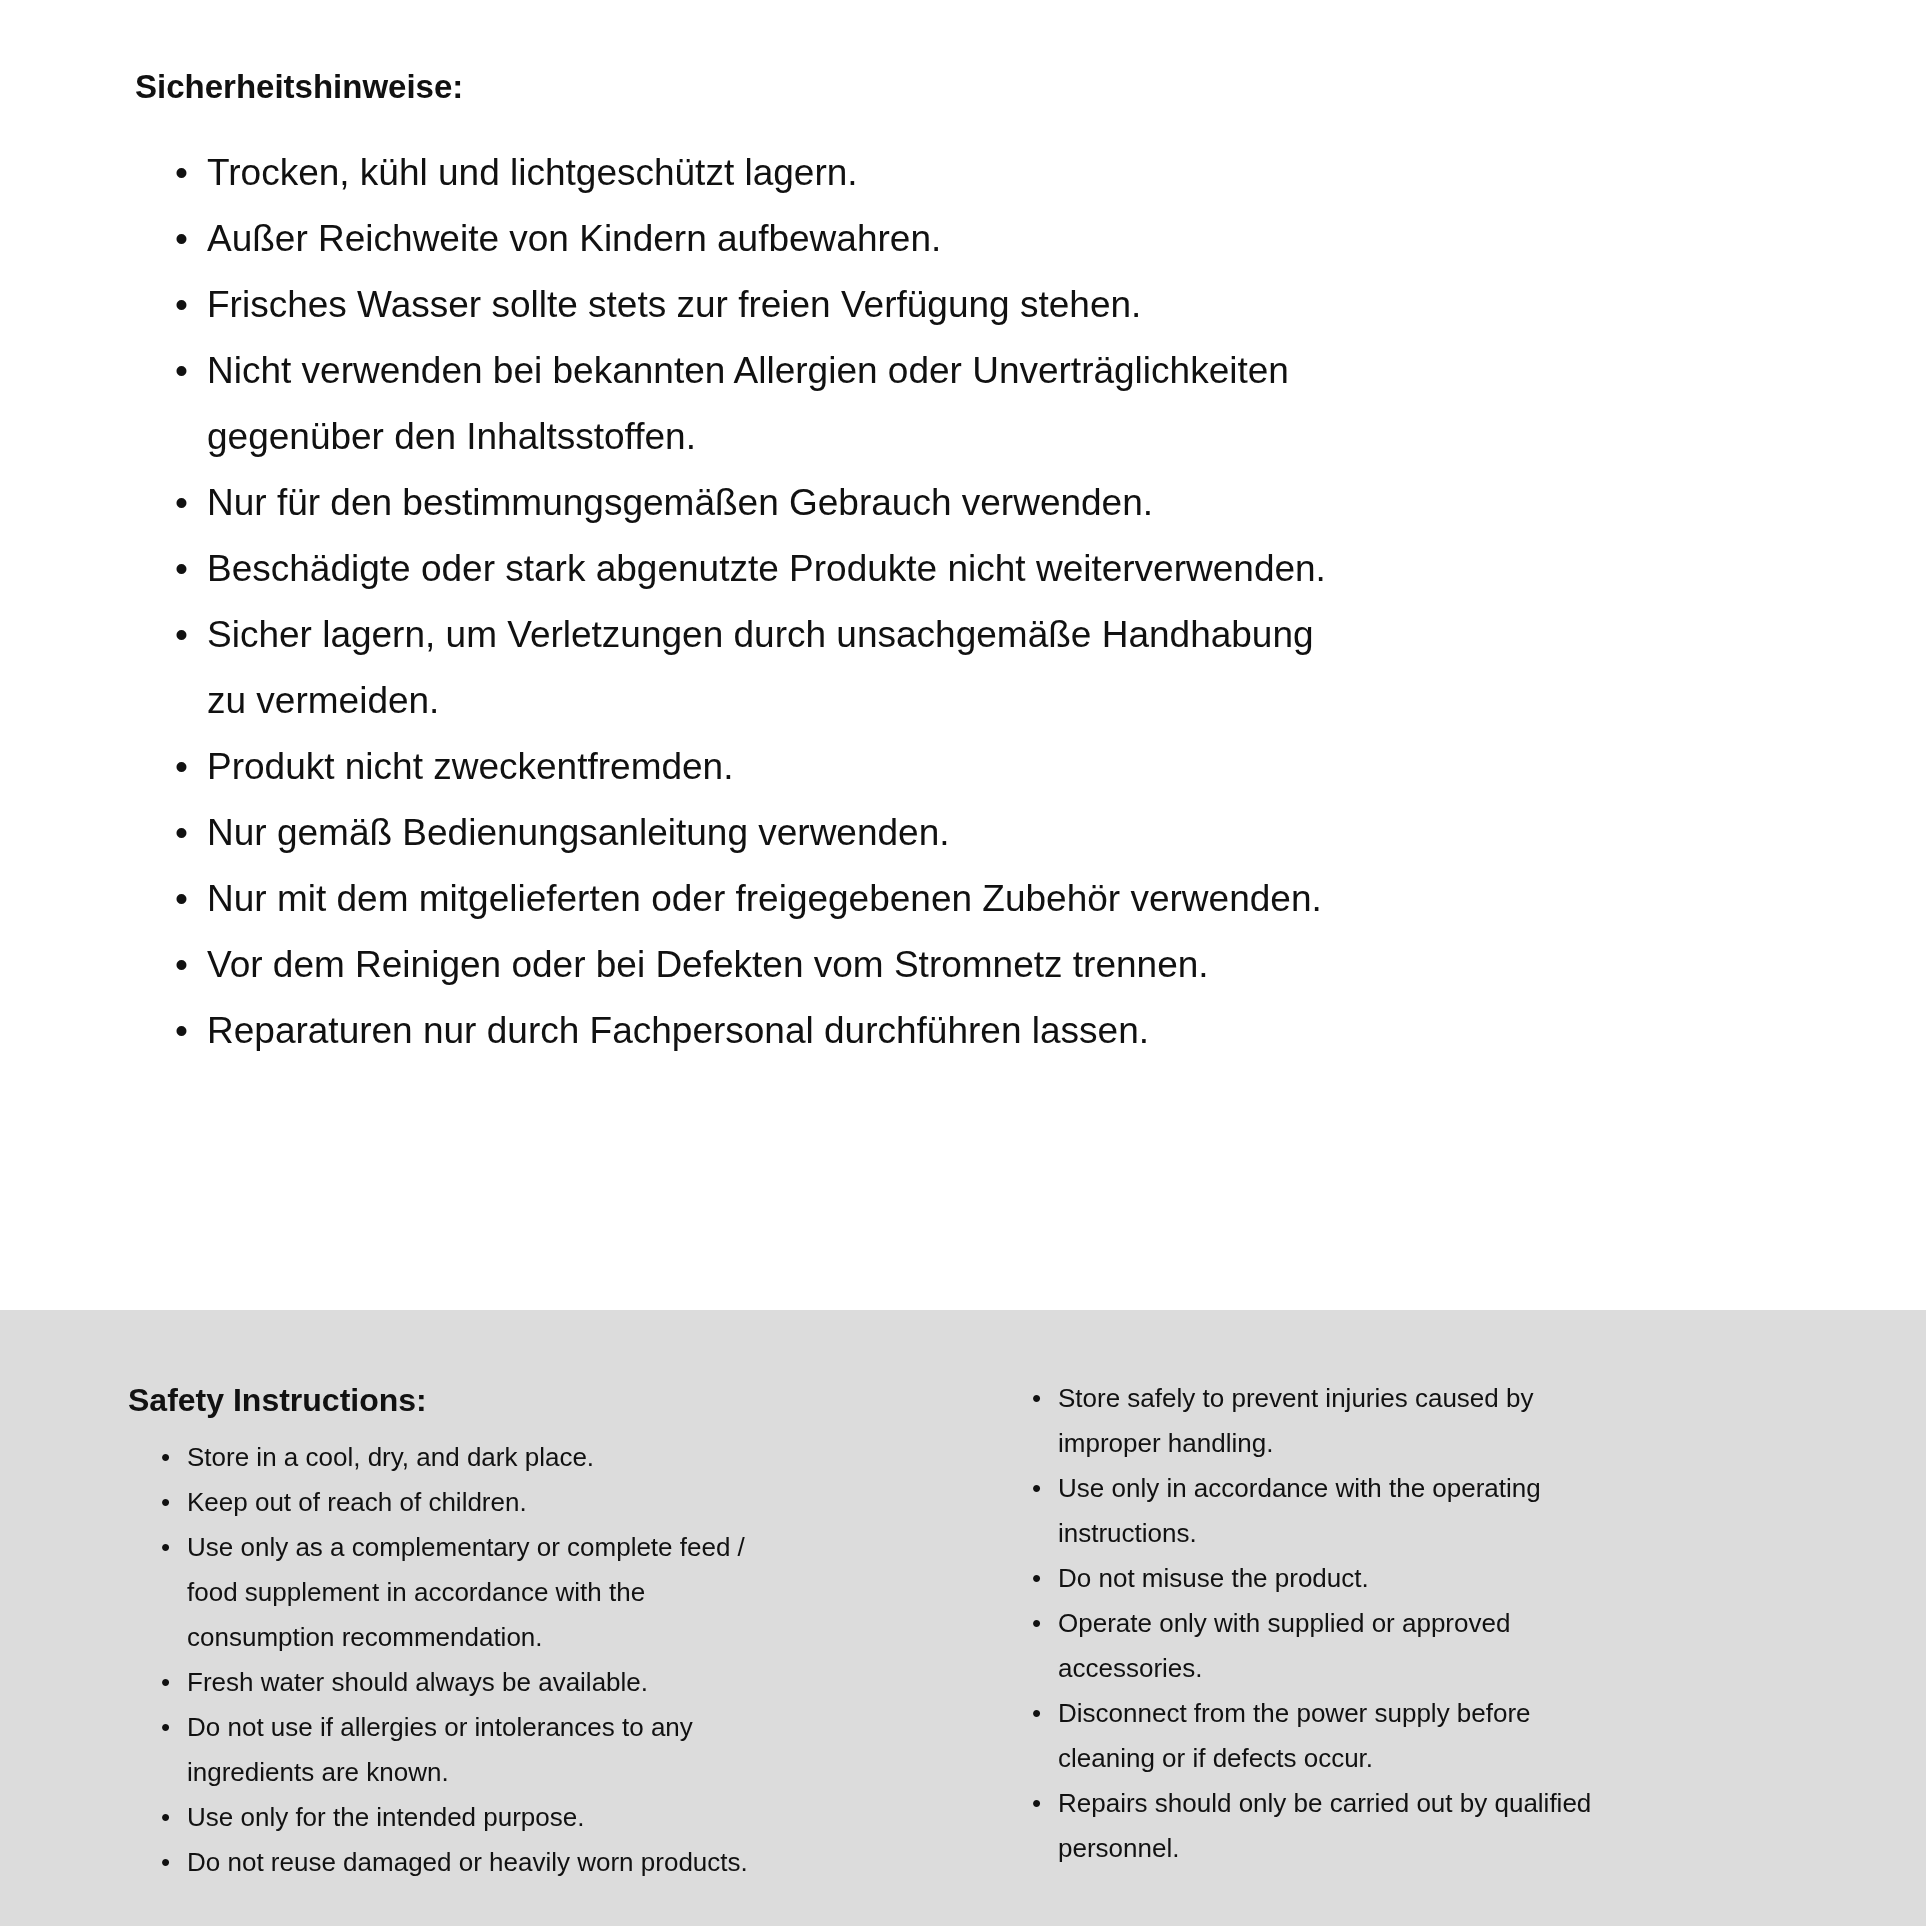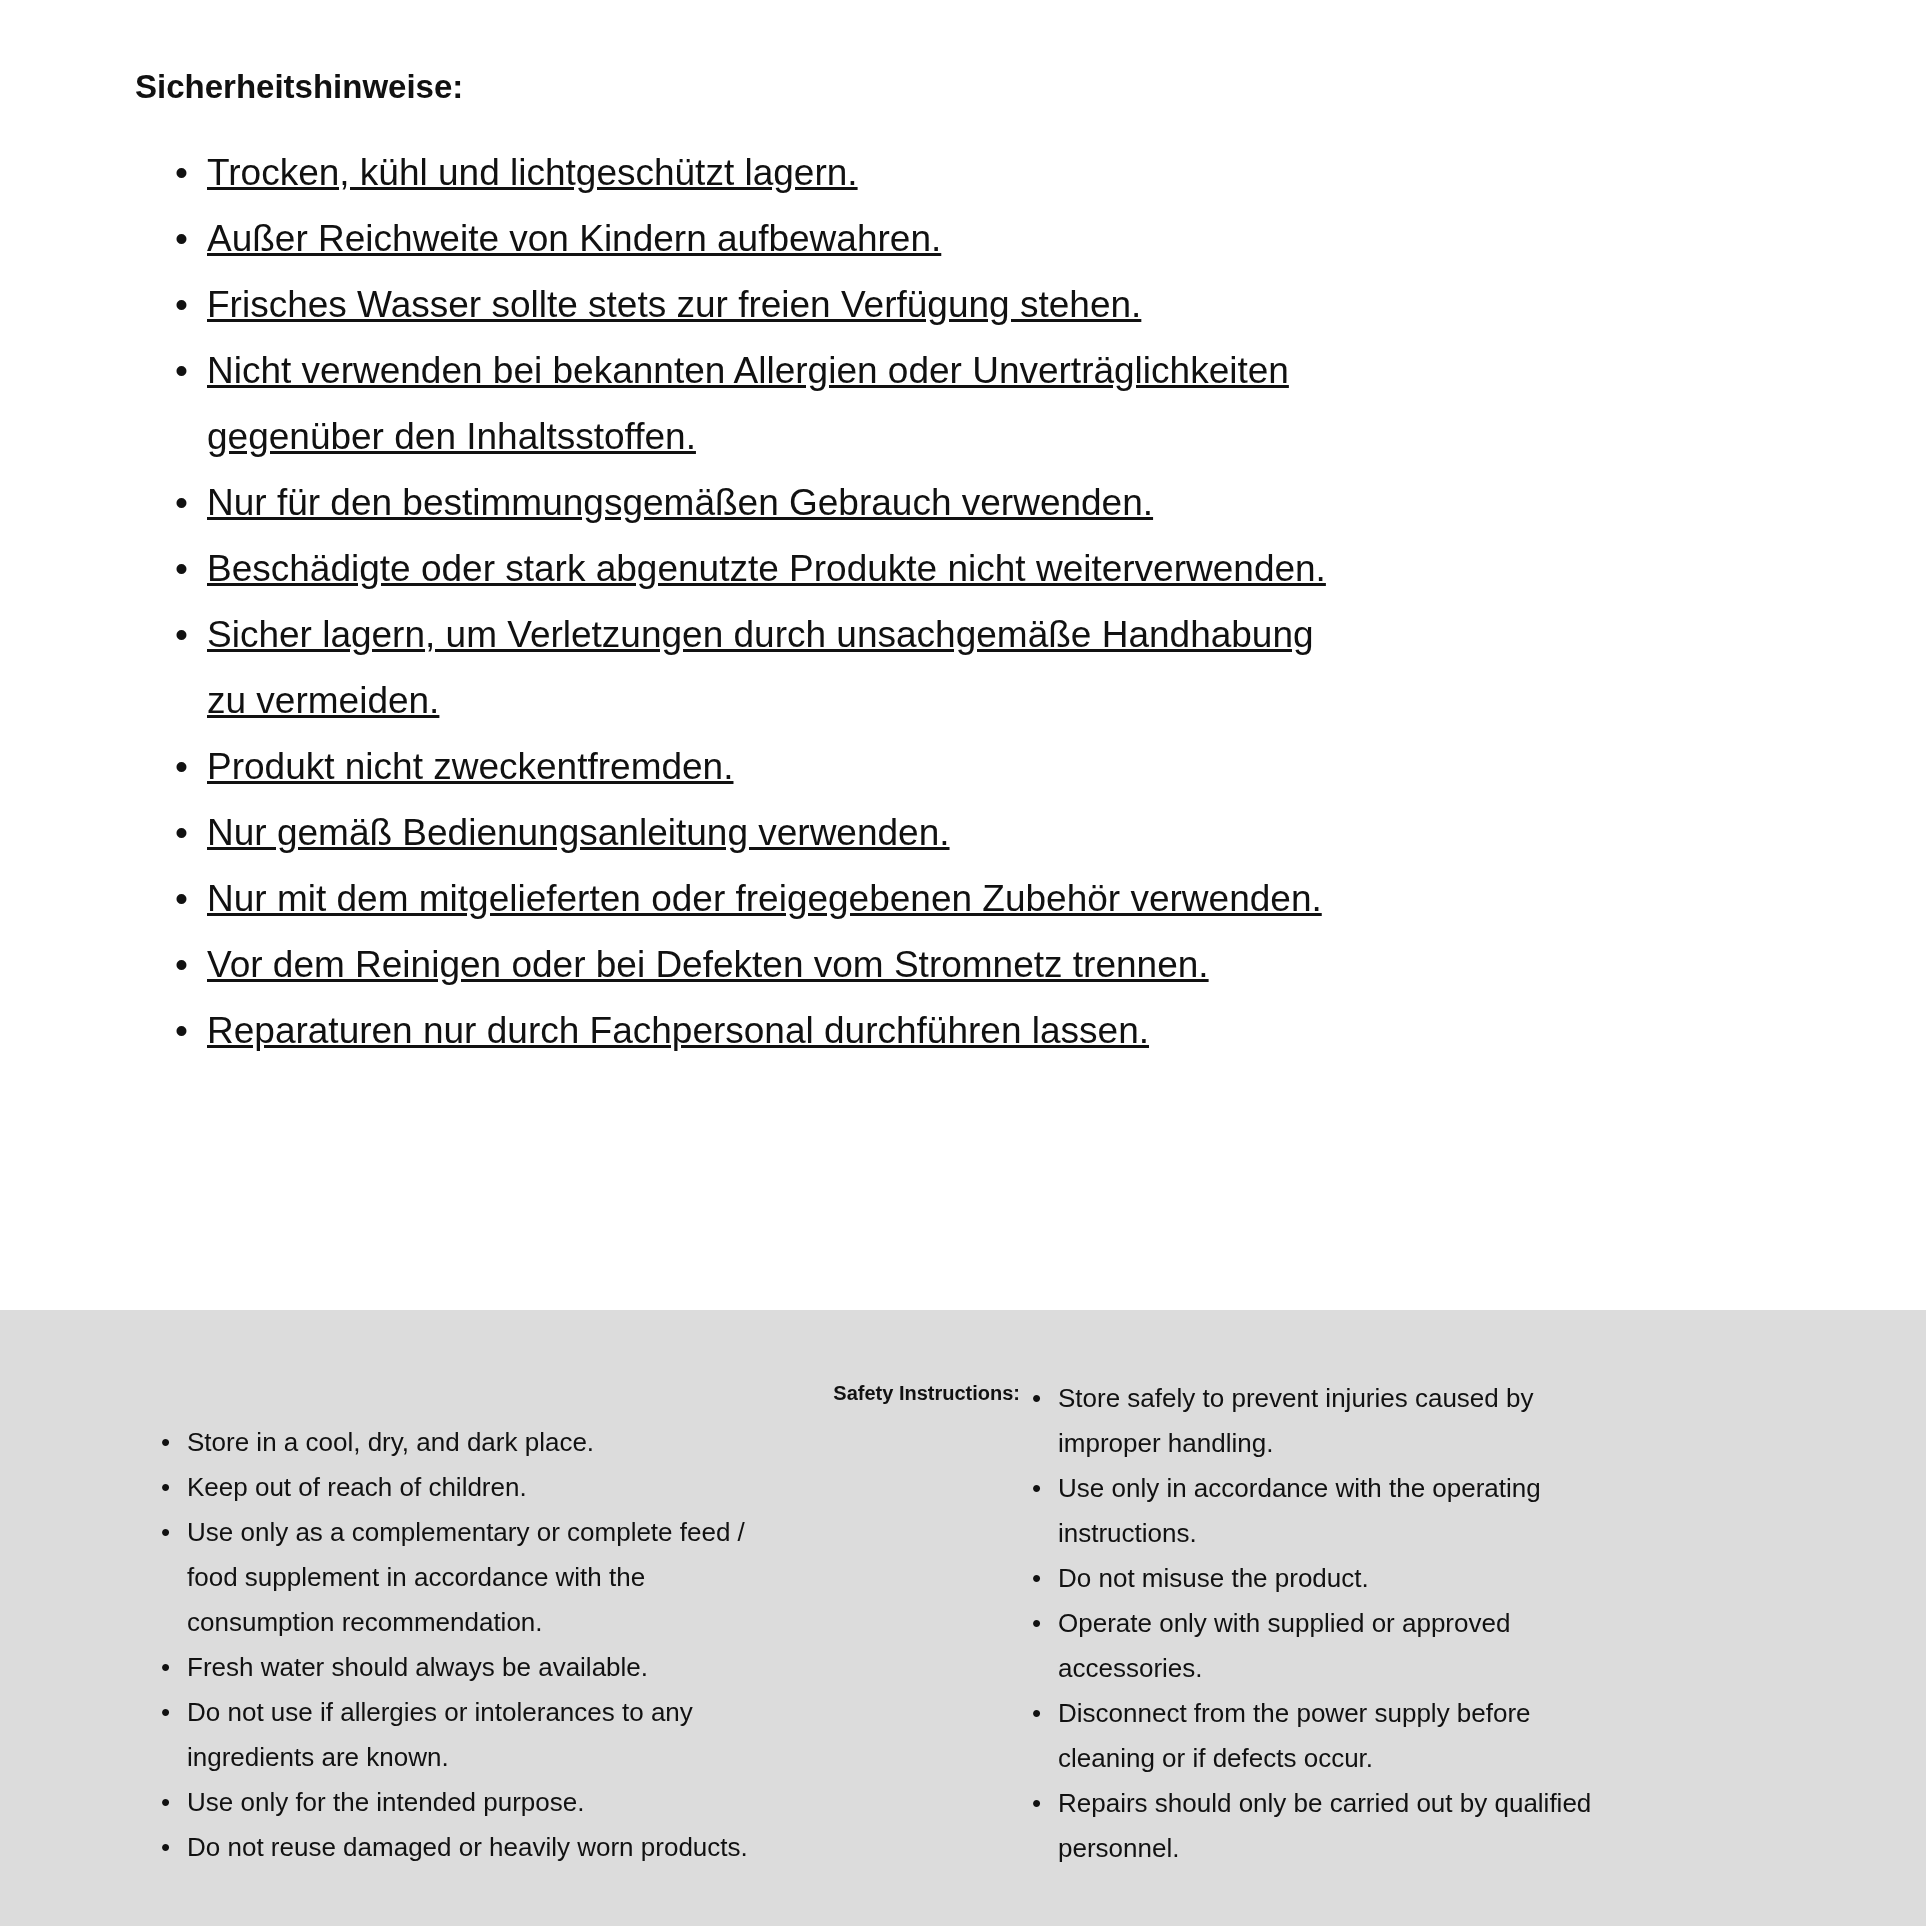--- a/index.html
+++ b/index.html
@@ -38,21 +38,20 @@
     list-style: none;
     margin: 33px 0 0 0;
     padding: 0 0 0 40px;
     font-size: 37px;
     line-height: 66px;
   }
   .german-list li {
     position: relative;
     padding-left: 32px;
     white-space: pre-line;
-    text-decoration: underline;
   }
   .german-list li::before {
     content: "\2022";
     position: absolute;
     left: 0;
     top: 0;
   }
 
   
   .english-section {
@@ -69,25 +68,24 @@
   }
   .english-col-left {
     flex: 0 0 892px;
     width: 892px;
   }
   .english-col-right {
     flex: 1 1 auto;
   }
   .english-heading {
     margin: 0 0 15.4px 0;
-    font-size: 20px;
+    font-size: 32px;
     font-weight: 700;
     line-height: 1.2;
     color: #111111;
-    text-align: right;
   }
   .english-list {
     list-style: none;
     margin: 12px;
     padding: 0 0 0 21px;
     font-size: 26px;
     line-height: 45px;
   }
   .english-col-right .english-list {
     padding-left: 0;

